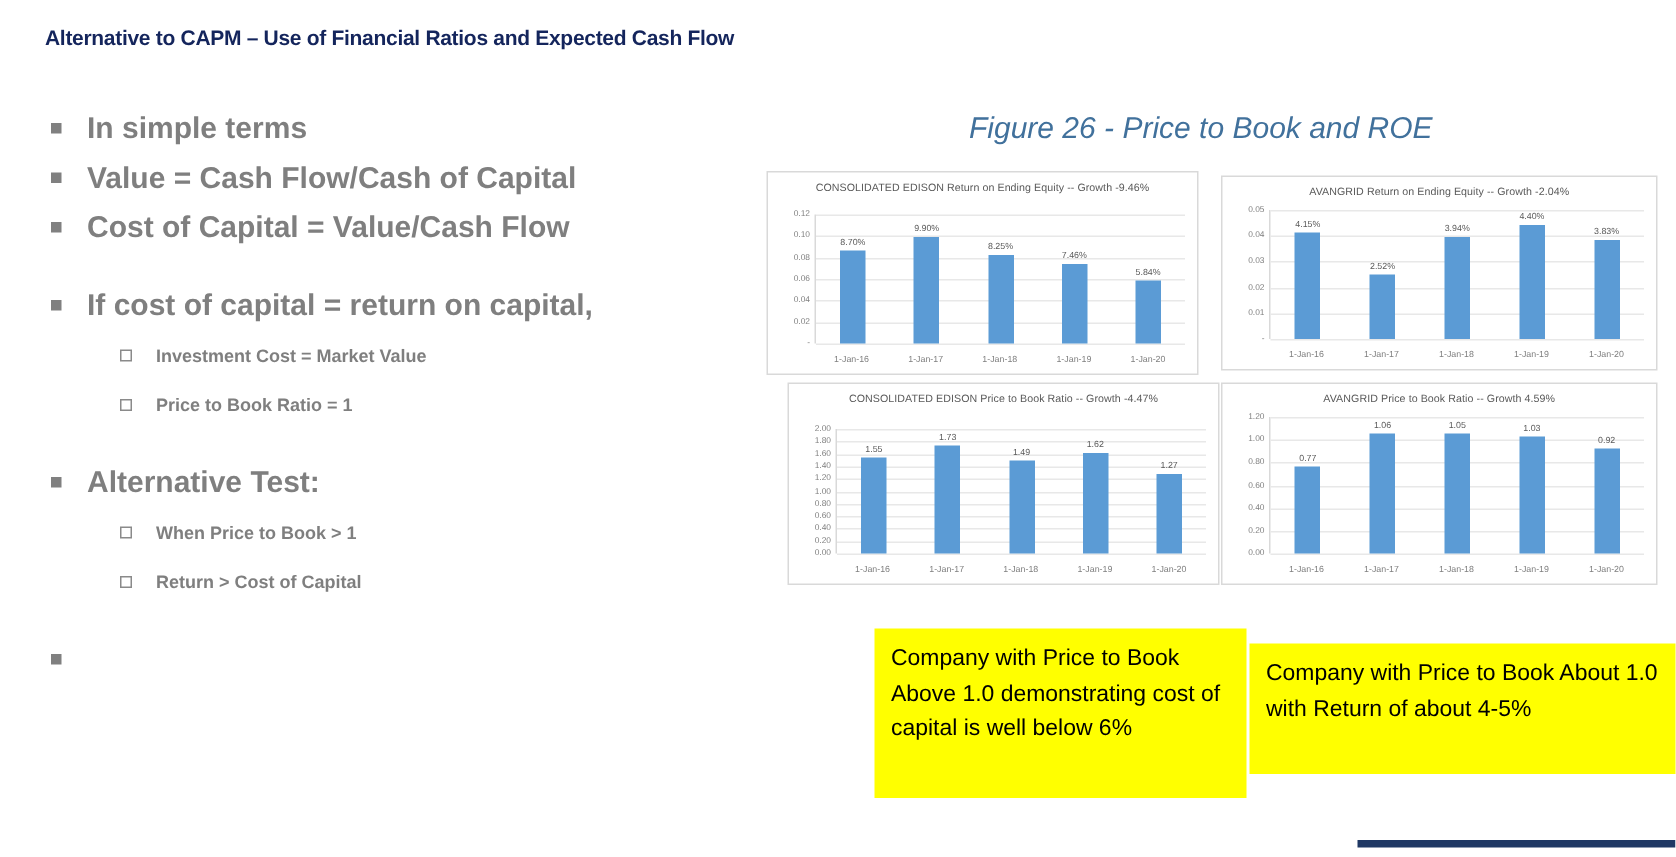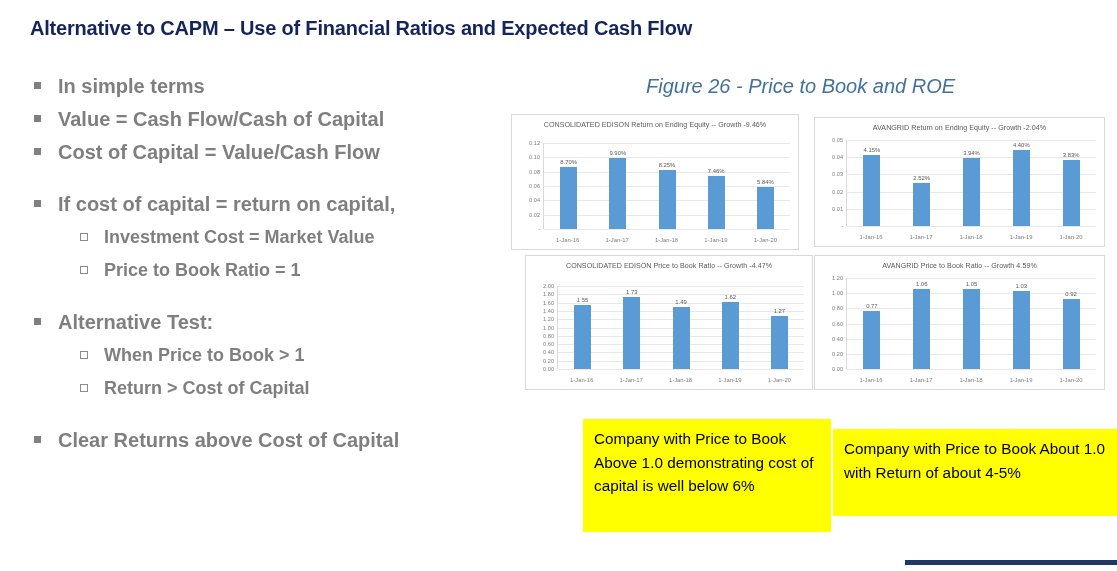--- a/index.html
+++ b/index.html
@@ -18,21 +18,21 @@
     position: absolute;
     inset: 0;
     background: #ffffff;
   }
 
   
   .slide-title {
     position: absolute;
     left: 30px;
     top: 17px;
-    font-size: 20px;
+    font-size: 14px;
     font-weight: bold;
     color: #14255c;
     letter-spacing: -0.2px;
     white-space: nowrap;
   }
 
   
   .bullets {
     position: absolute;
     left: 28px;
@@ -45,21 +45,21 @@
     color: #7f7f7f;
     font-weight: bold;
   }
   .bullet-row.lvl1 {
     font-size: 20px;
     margin-left: 6px;
     height: 33px;
     line-height: 33px;
   }
   .bullet-row.lvl2 {
-    font-size: 18px;
+    font-size: 12px;
     margin-left: 52px;
     height: 33px;
     line-height: 33px;
   }
   .bullet-row.gap {
     margin-top: 19px;
   }
   .marker-sq {
     display: inline-block;
     width: 7px;
@@ -272,21 +272,20 @@
       <div class="bullet-row lvl2">
         <span class="marker-hollow"></span>
         <span class="bullet-text">When Price to Book &gt; 1</span>
       </div>
       <div class="bullet-row lvl2">
         <span class="marker-hollow"></span>
         <span class="bullet-text">Return &gt; Cost of Capital</span>
       </div>
       <div class="bullet-row lvl1 gap">
         <span class="marker-sq"></span>
-        <span class="bullet-text">Clear Returns above Cost of Capital</span>
       </div>
     </div>
 
   <div class="figure-caption">Figure 26 - Price to Book and ROE</div>
 
   <div class="charts-area">
       <div class="chart-panel p0">
         <div class="chart-title">CONSOLIDATED EDISON Return on Ending Equity  --  Growth  -9.46%</div>
         <div class="plot">
           <div class="y-axis">

